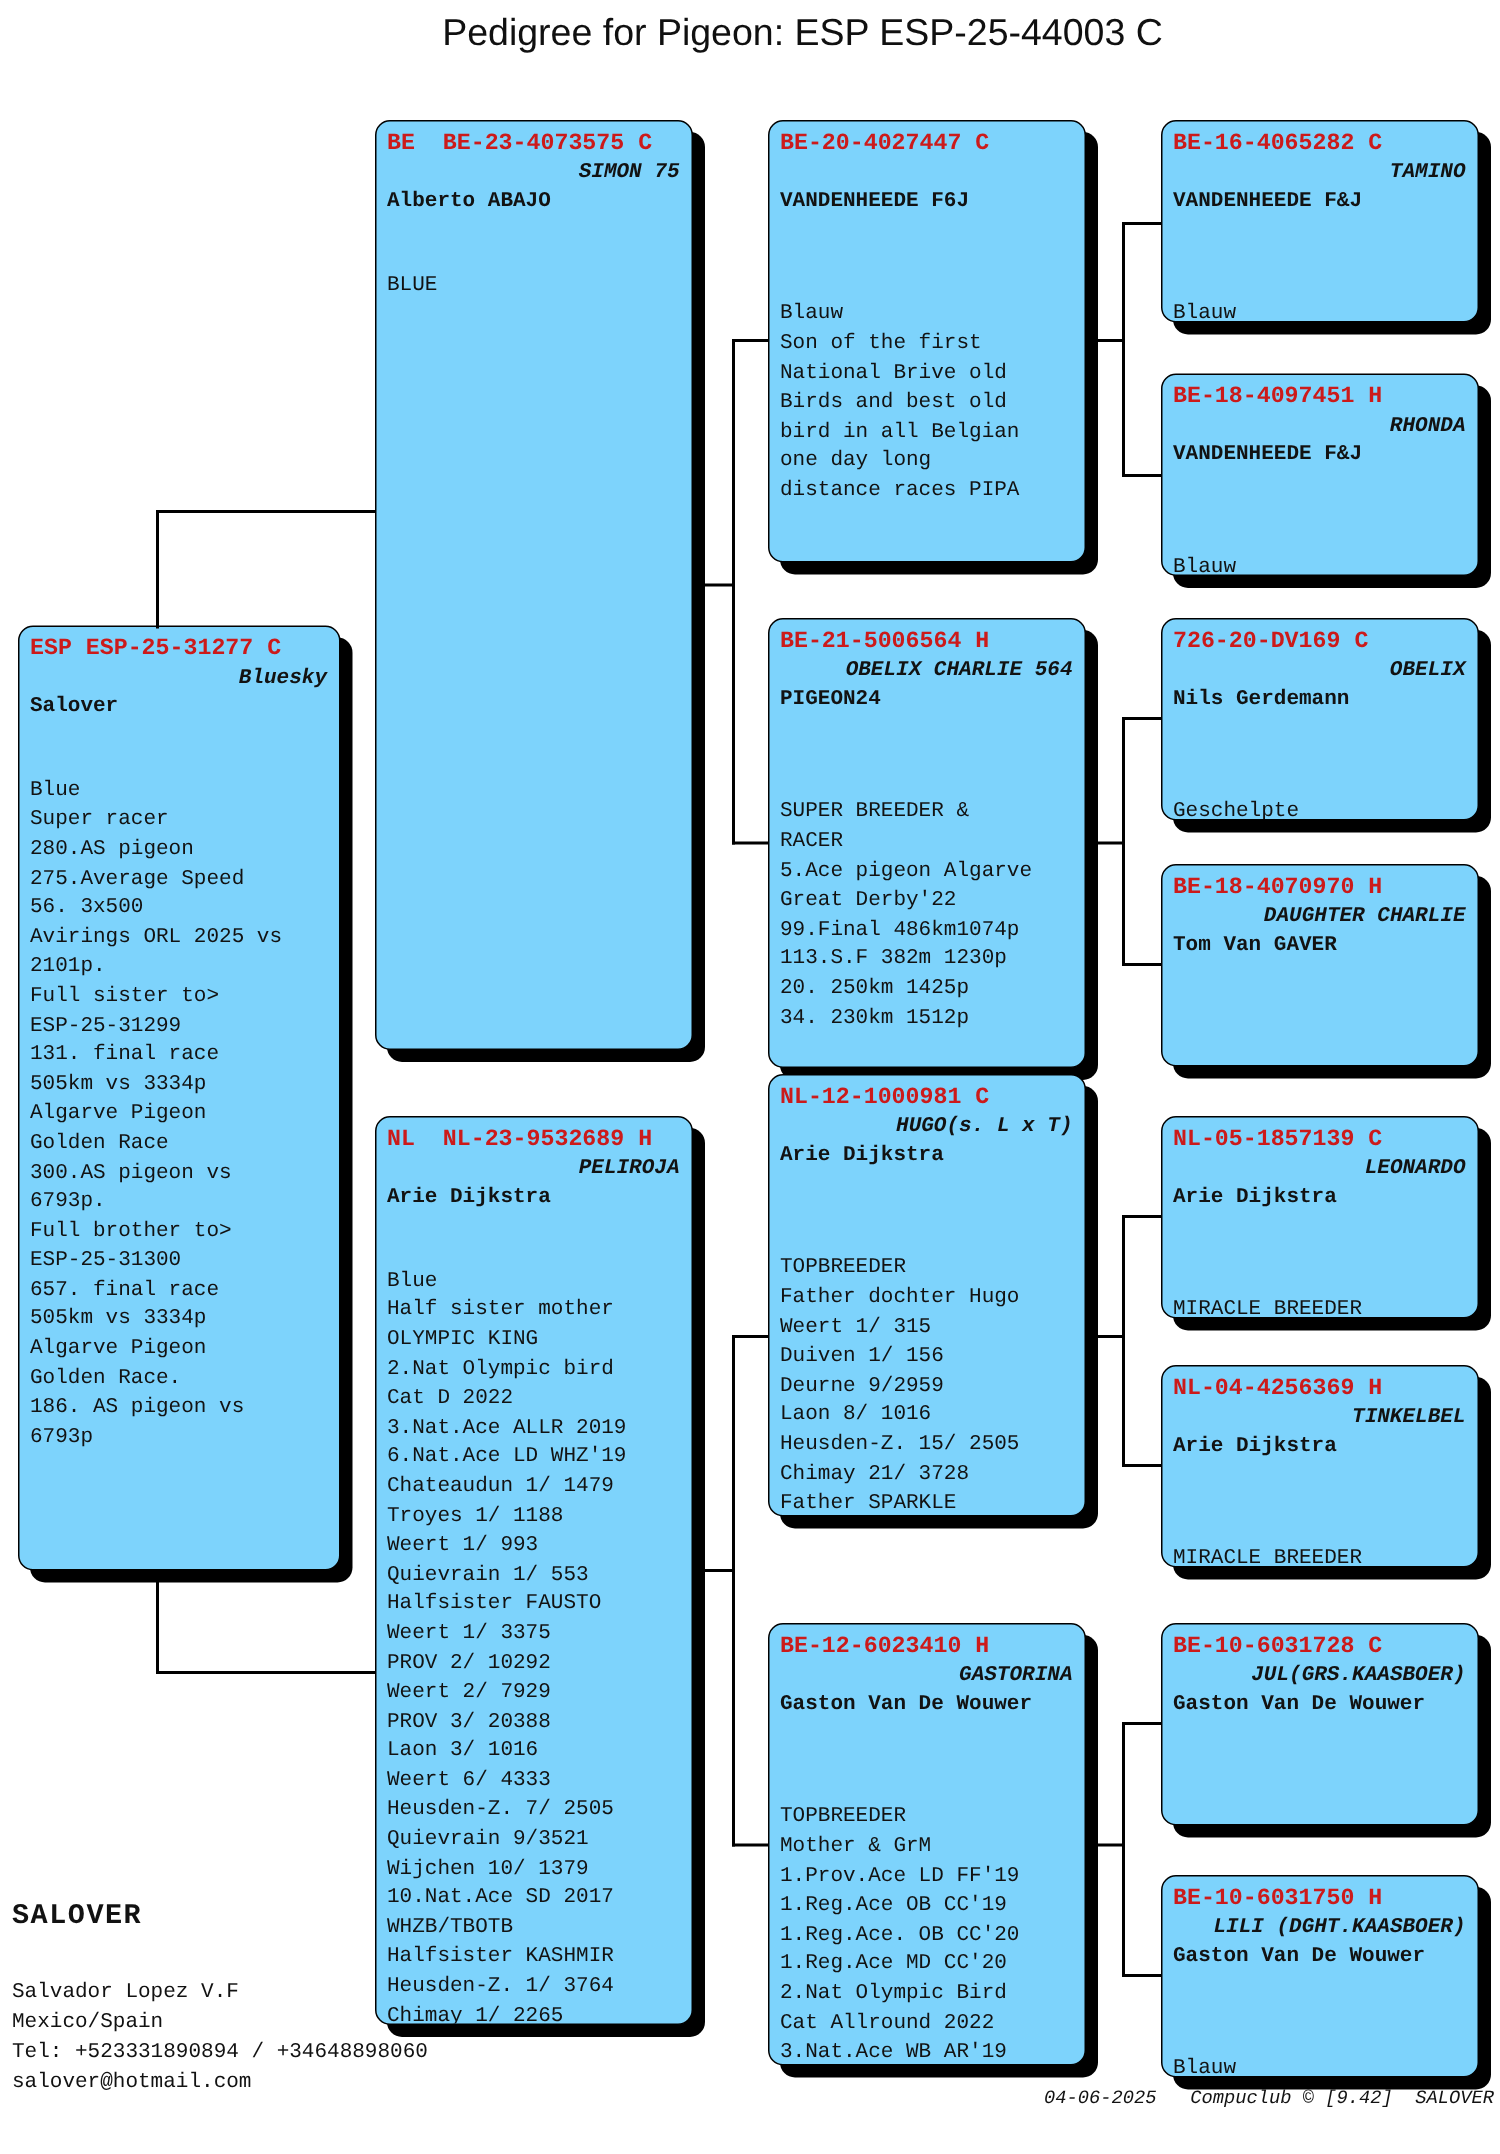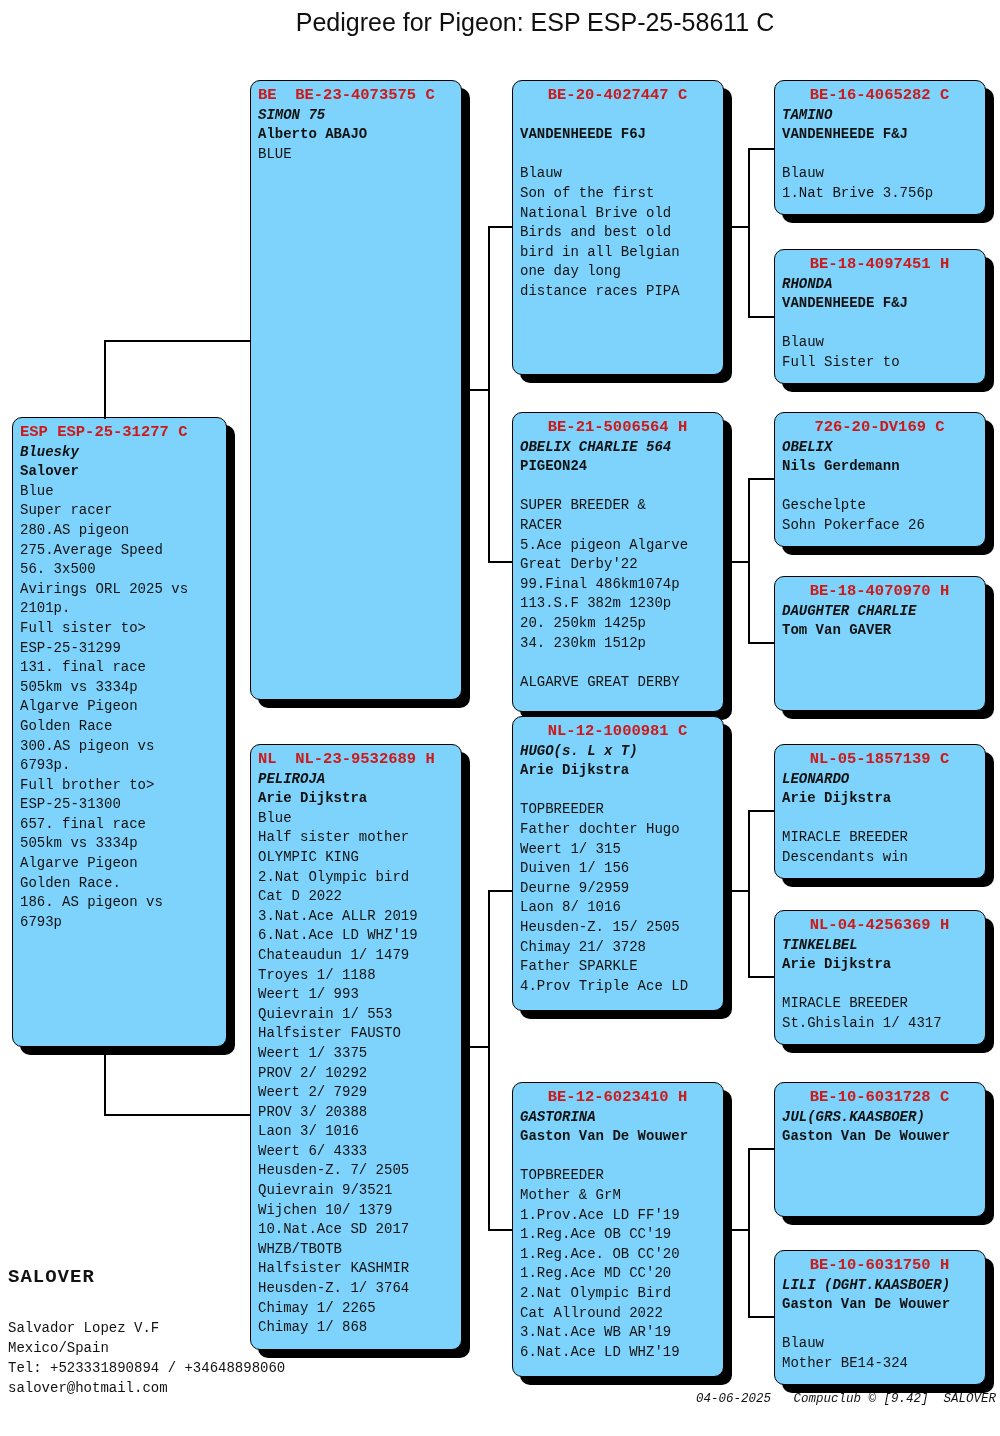--- a/index.html
+++ b/index.html
@@ -7,38 +7,38 @@
          font-family:"Liberation Mono","DejaVu Sans Mono",monospace; color:#121212; }
 
   .title { position:absolute; top:8px; left:70px; width:930px; text-align:center;
            font-family:"Liberation Sans","DejaVu Sans",sans-serif; font-size:25px; color:#101010; }
 
   .pbox { position:absolute; box-sizing:border-box; background:#7dd3fc;
           border:1.5px solid #000; border-radius:10px; box-shadow:8px 8px 0 #000;
           padding:5px 8px 0 7px; font-size:14px; line-height:19.6px; overflow:hidden; }
   .ring { font-weight:bold; color:var(--hdr-red,#cc1a1a); font-size:15.5px;
           line-height:19.6px; white-space:pre; }
-  .hdr-center .ring { text-align:center; }
-  .bname { font-weight:bold; font-style:italic; min-height:19.6px; white-space:pre; }
+  .hdr-center .ring { }
+  .bname { font-weight:bold; font-style:italic; min-height:19.6px; white-space:pre;text-align:right; }
   .owner { font-weight:bold; min-height:19.6px; white-space:pre; }
-  .details { white-space:pre-wrap; }
+  .details { white-space:pre-wrap;margin-top:36px; }
 
   .cl { position:absolute; background:#000; }
 
   .kennel { position:absolute; left:8px; top:1266px; font-size:19px; font-weight:bold;
             letter-spacing:1px; }
   .contact { position:absolute; left:8px; top:1318px; font-size:14px; line-height:20px;
              white-space:pre-wrap; }
   .printline { position:absolute; right:4px; top:1392px; font-size:12.5px;
                font-style:italic; white-space:pre; }
 </style>
 </head>
 <body>
 
-<div class="title">Pedigree for Pigeon: ESP ESP-25-58611 C</div>
+<div class="title">Pedigree for Pigeon: ESP ESP-25-44003 C</div>
 
 <div class="pbox" style="left:12px;top:417px;width:215px;height:630px">
   <div class="ring">ESP ESP-25-31277 C</div>
   <div class="bname">Bluesky</div>
   <div class="owner">Salover</div>
   <div class="details">Blue
 Super racer
 280.AS pigeon
 275.Average Speed
 56. 3x500

